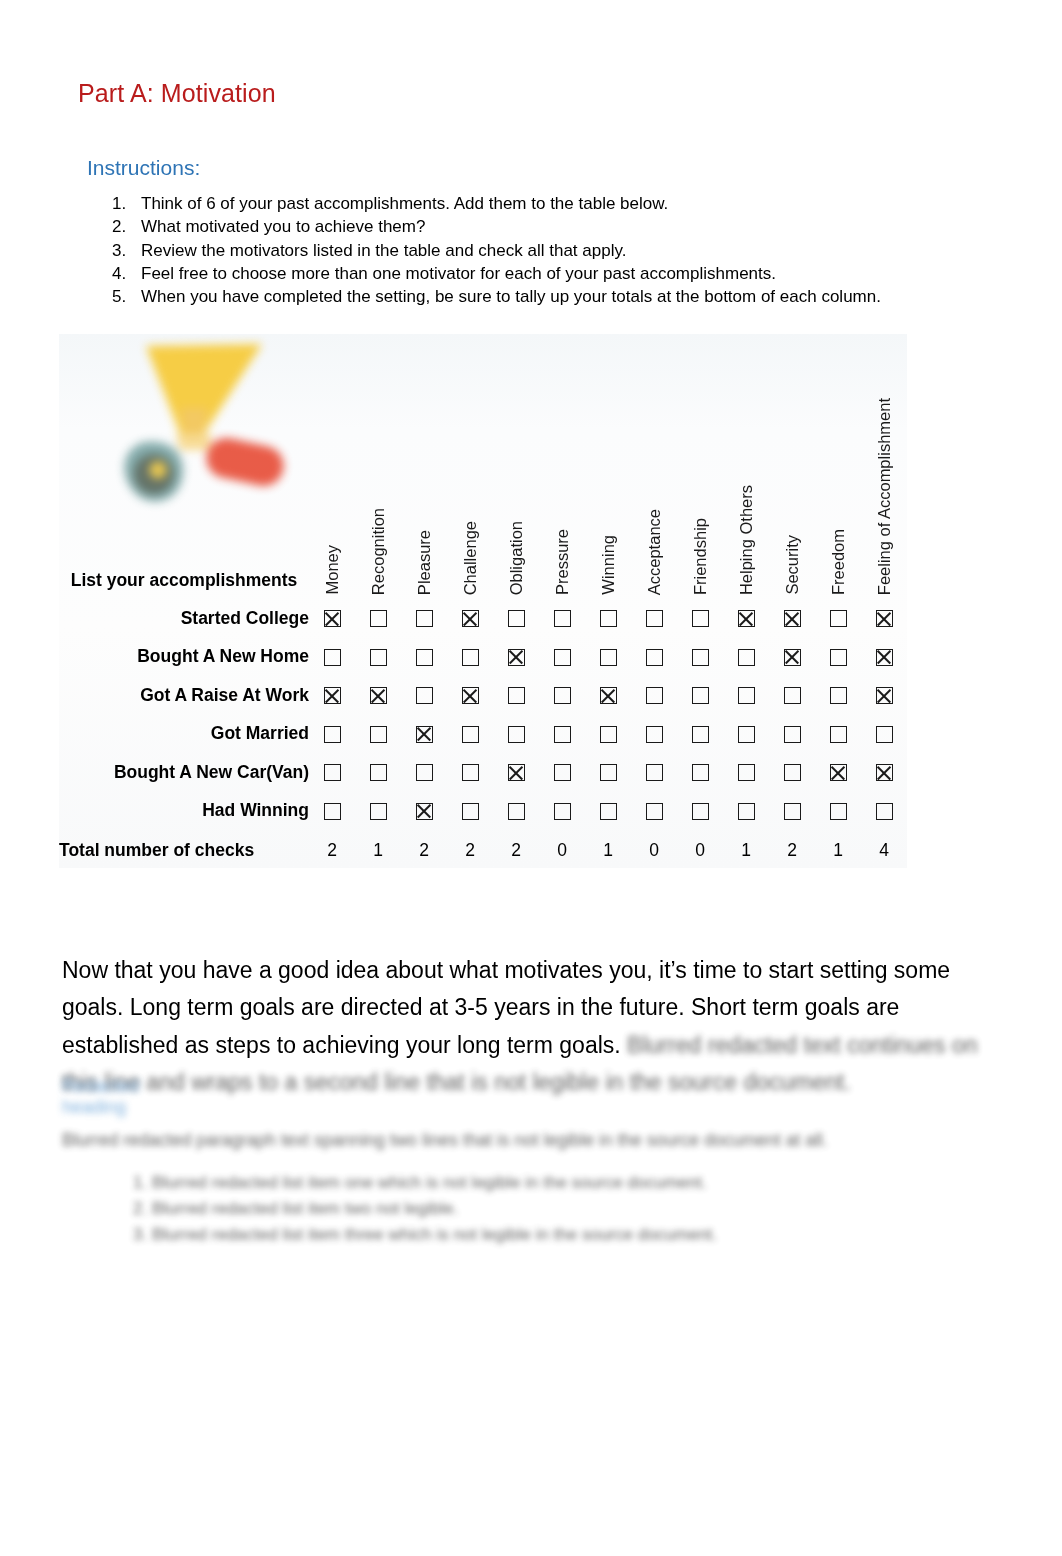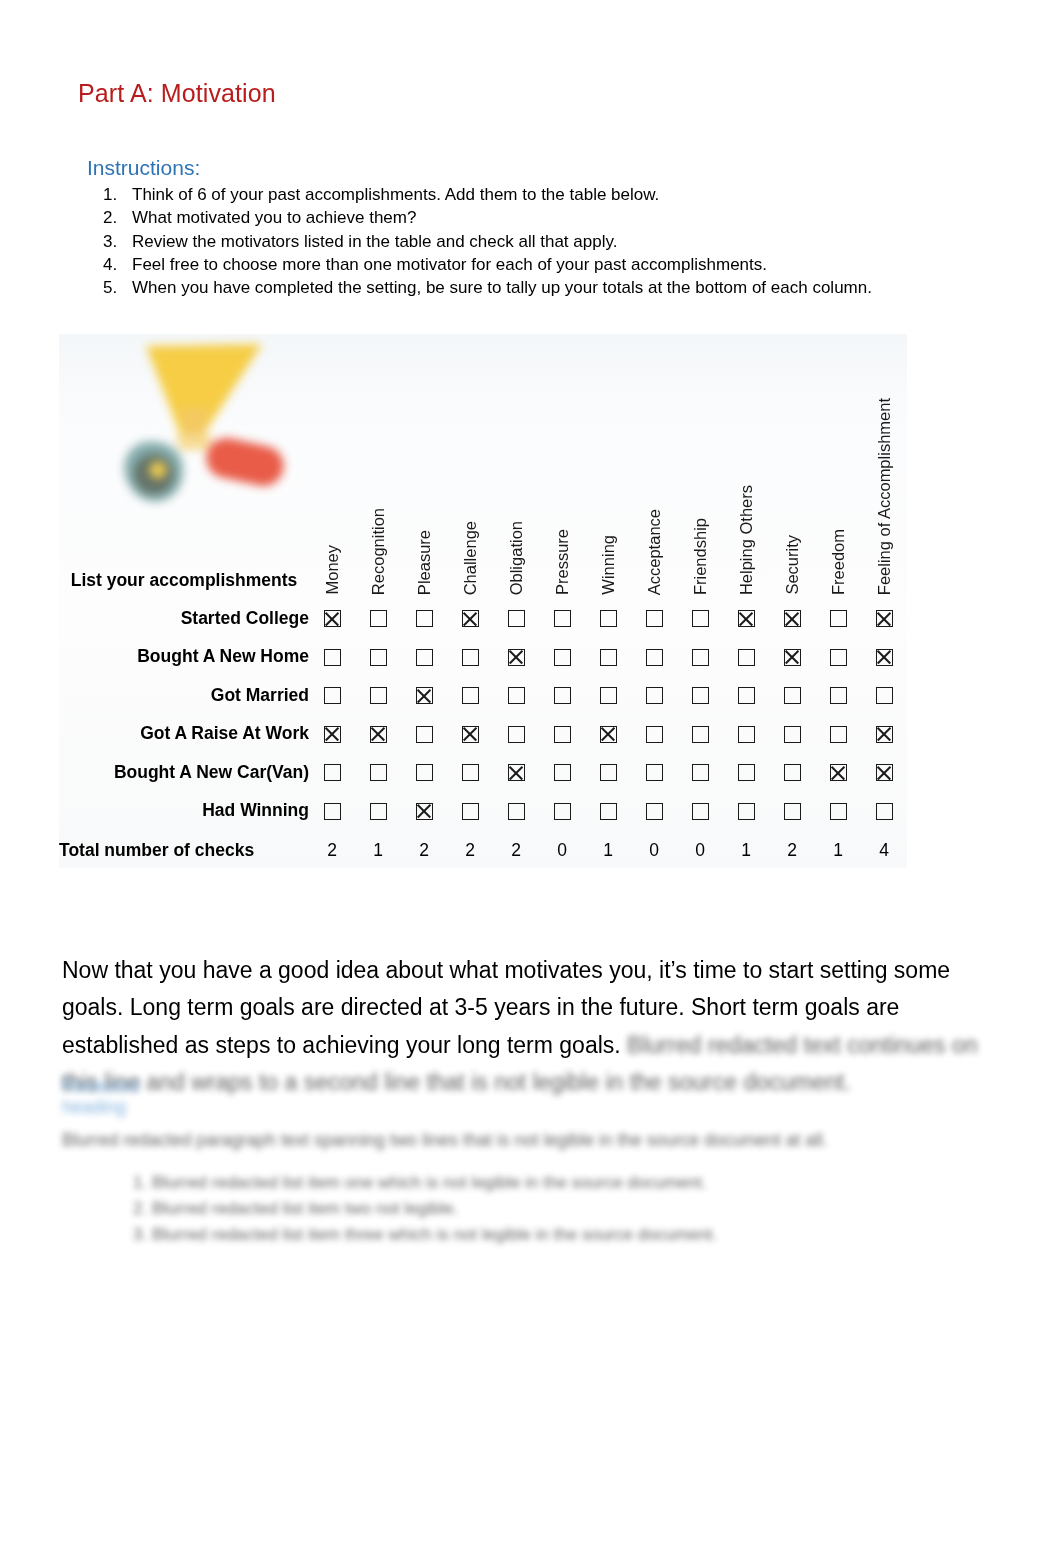--- a/index.html
+++ b/index.html
@@ -35,21 +35,21 @@
     line-height: 1.48;
     color: #000;
   }
 
   
   #partA-title { position: absolute; left: 62px; top: 63px; }
   #partA-intro { position: absolute; left: 62px; top: 112px; width: 900px; }
   #instructions-title { position: absolute; left: 62px; top: 155px; margin-left: 25px; }
   #instructions-list {
     position: absolute; left: 62px; top: 179px; width: 930px;
-    margin: 4px; padding-left: 56px;
+    margin: 13px; padding-left: 56px;
     font-size: 17px; line-height: 1.37;
   }
   #instructions-list li { padding-left: 10px; }
 
   
   #motivation-table {
     position: absolute;
     left: 59px; top: 334px;
     width: 848px; height: 534px;
     background: linear-gradient(180deg,#f4f7f9 0%, #fbfcfd 18%, #fdfdfd 55%, #f8f9fa 100%);
@@ -291,50 +291,50 @@
             <td class="cbx"><span class="box"></span></td>
             <td class="cbx"><span class="box"></span></td>
             <td class="cbx"><span class="box"></span></td>
             <td class="cbx"><span class="box"></span></td>
             <td class="cbx"><span class="box"></span></td>
             <td class="cbx"><span class="box checked"></span></td>
             <td class="cbx"><span class="box"></span></td>
             <td class="cbx"><span class="box checked"></span></td>
           </tr>
           <tr>
+            <td class="rowlabel">Got A Raise At Work</td>
+            <td class="cbx"><span class="box checked"></span></td>
+            <td class="cbx"><span class="box checked"></span></td>
+            <td class="cbx"><span class="box"></span></td>
+            <td class="cbx"><span class="box checked"></span></td>
+            <td class="cbx"><span class="box"></span></td>
+            <td class="cbx"><span class="box"></span></td>
+            <td class="cbx"><span class="box checked"></span></td>
+            <td class="cbx"><span class="box"></span></td>
+            <td class="cbx"><span class="box"></span></td>
+            <td class="cbx"><span class="box"></span></td>
+            <td class="cbx"><span class="box"></span></td>
+            <td class="cbx"><span class="box"></span></td>
+            <td class="cbx"><span class="box checked"></span></td>
+          </tr>
+          <tr>
             <td class="rowlabel">Got Married</td>
             <td class="cbx"><span class="box"></span></td>
             <td class="cbx"><span class="box"></span></td>
             <td class="cbx"><span class="box checked"></span></td>
             <td class="cbx"><span class="box"></span></td>
             <td class="cbx"><span class="box"></span></td>
             <td class="cbx"><span class="box"></span></td>
             <td class="cbx"><span class="box"></span></td>
             <td class="cbx"><span class="box"></span></td>
             <td class="cbx"><span class="box"></span></td>
             <td class="cbx"><span class="box"></span></td>
             <td class="cbx"><span class="box"></span></td>
             <td class="cbx"><span class="box"></span></td>
             <td class="cbx"><span class="box"></span></td>
-          </tr>
-          <tr>
-            <td class="rowlabel">Got A Raise At Work</td>
-            <td class="cbx"><span class="box checked"></span></td>
-            <td class="cbx"><span class="box checked"></span></td>
-            <td class="cbx"><span class="box"></span></td>
-            <td class="cbx"><span class="box checked"></span></td>
-            <td class="cbx"><span class="box"></span></td>
-            <td class="cbx"><span class="box"></span></td>
-            <td class="cbx"><span class="box checked"></span></td>
-            <td class="cbx"><span class="box"></span></td>
-            <td class="cbx"><span class="box"></span></td>
-            <td class="cbx"><span class="box"></span></td>
-            <td class="cbx"><span class="box"></span></td>
-            <td class="cbx"><span class="box"></span></td>
-            <td class="cbx"><span class="box checked"></span></td>
           </tr>
           <tr>
             <td class="rowlabel">Bought A New Car(Van)</td>
             <td class="cbx"><span class="box"></span></td>
             <td class="cbx"><span class="box"></span></td>
             <td class="cbx"><span class="box"></span></td>
             <td class="cbx"><span class="box"></span></td>
             <td class="cbx"><span class="box checked"></span></td>
             <td class="cbx"><span class="box"></span></td>
             <td class="cbx"><span class="box"></span></td>

